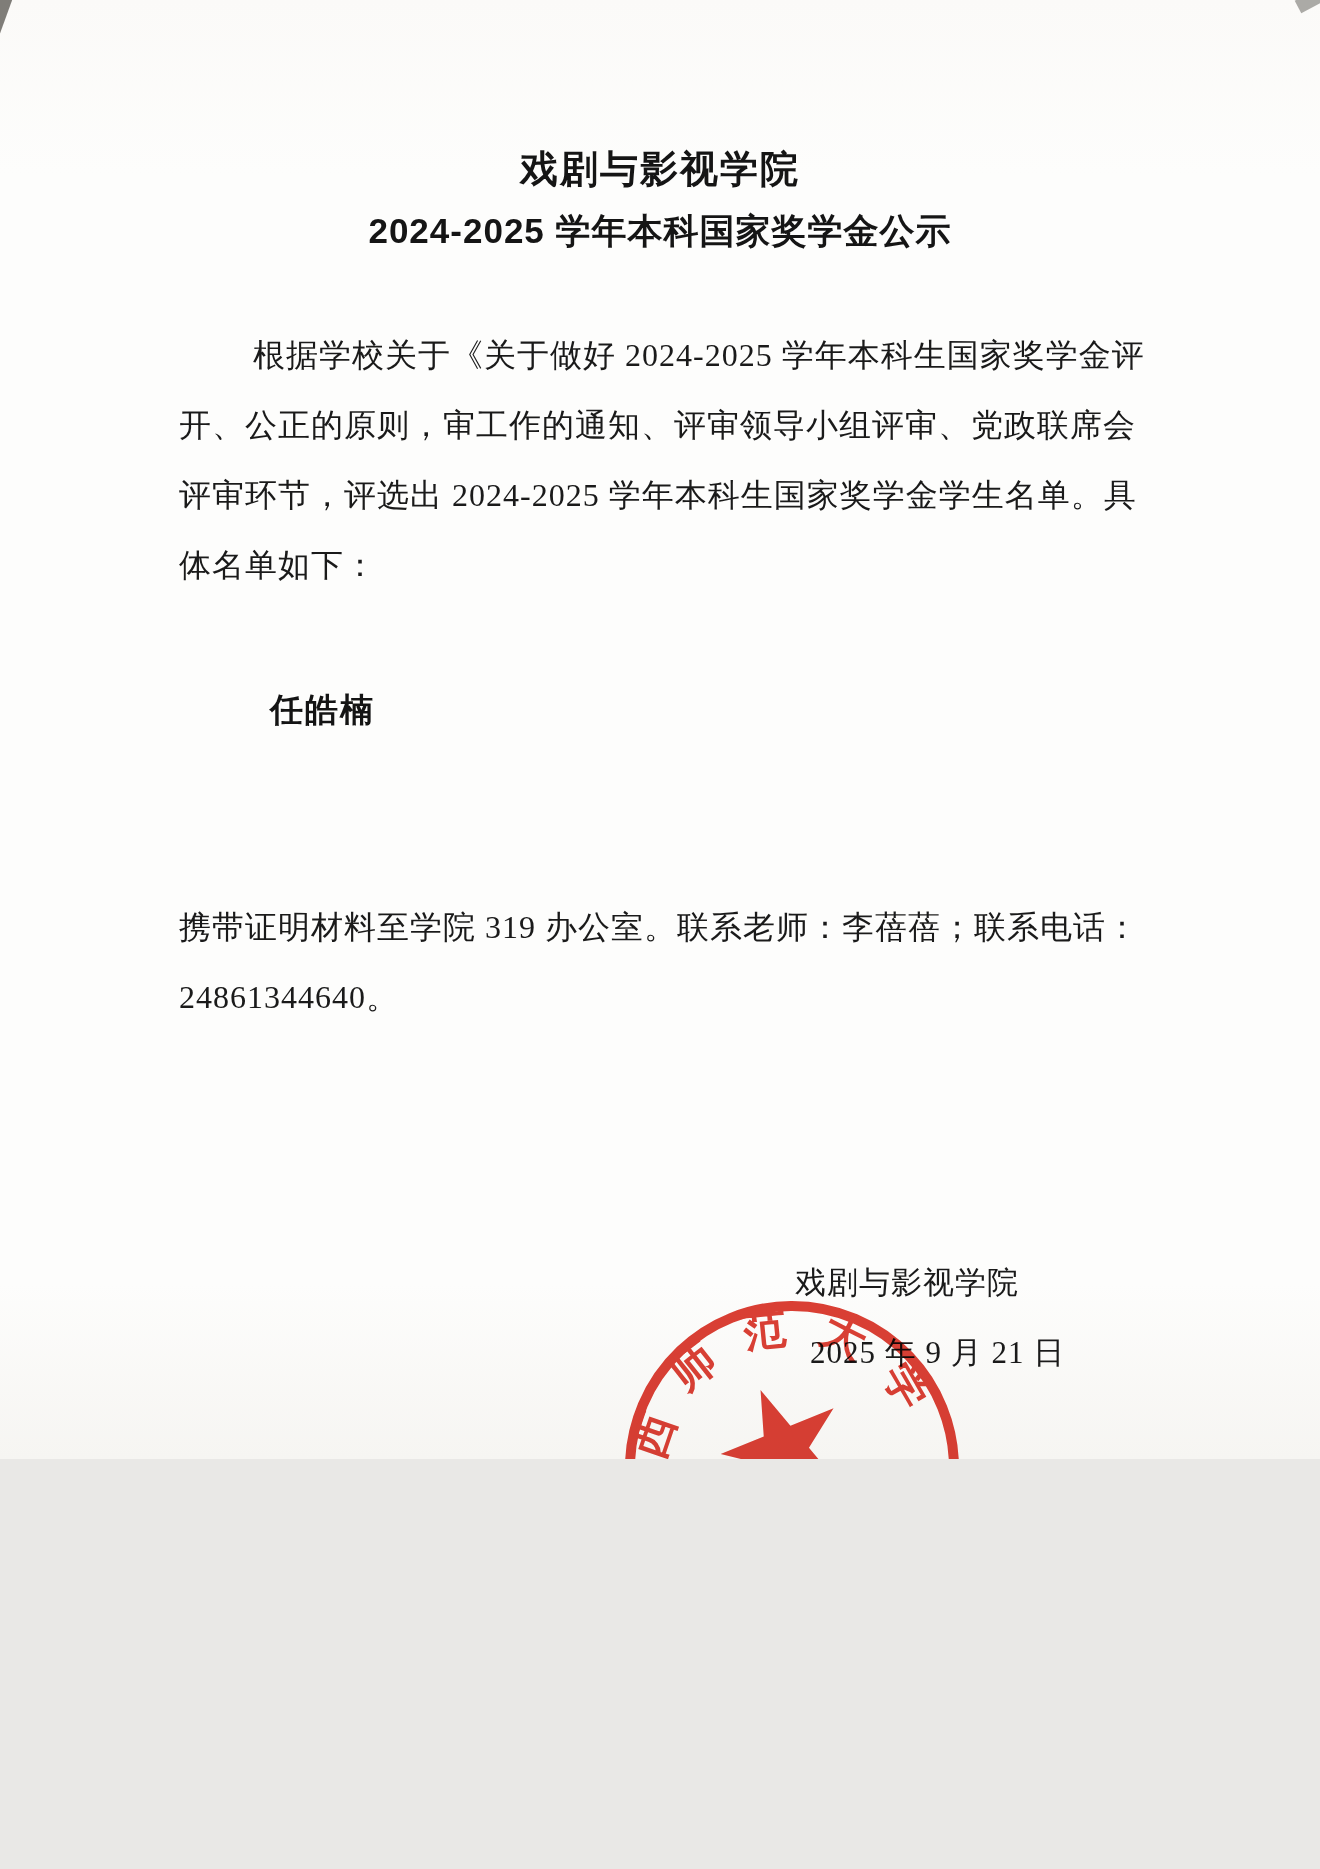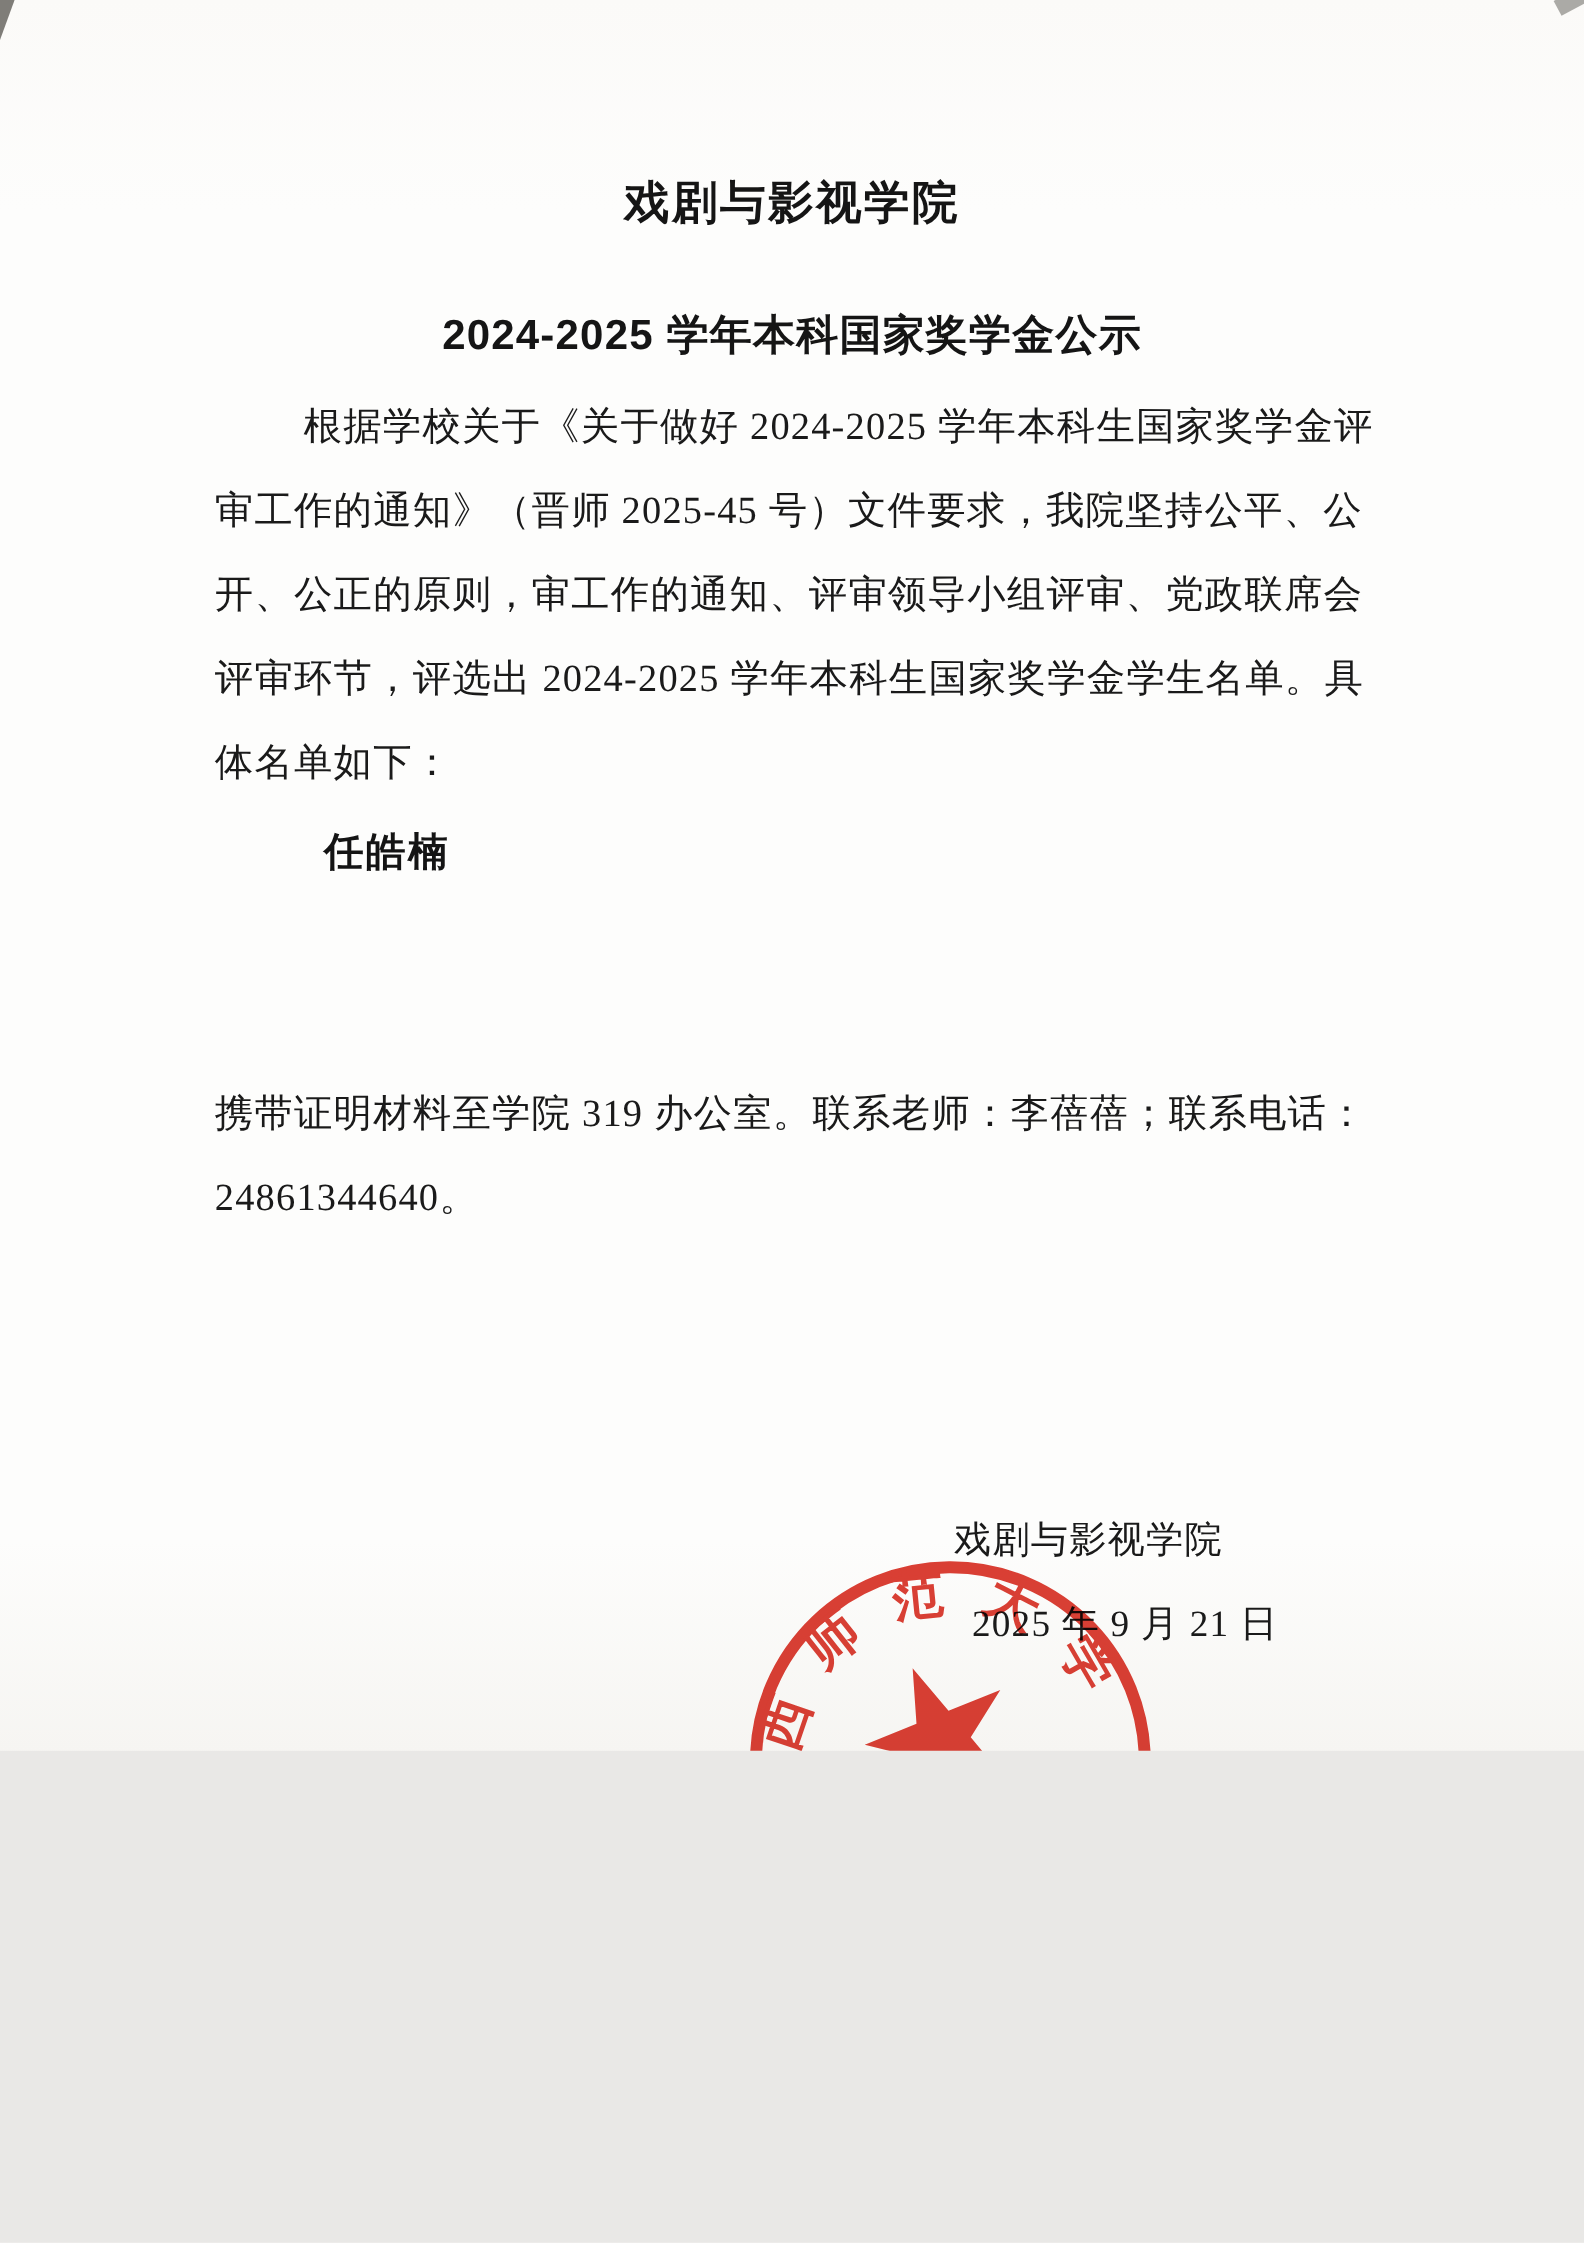--- a/index.html
+++ b/index.html
@@ -30,21 +30,20 @@
     font-family:"Liberation Sans","DejaVu Sans",sans-serif;
     font-weight:700;font-size:38px;letter-spacing:2px;
     color:#151515;
   }
   .title2{
     position:absolute;left:0;top:208px;width:100%;
     text-align:center;
     font-family:"Liberation Sans","DejaVu Sans",sans-serif;
     font-weight:700;font-size:35px;letter-spacing:1px;
     color:#151515;
-    margin-top:48px;
   }
   .para{
     position:absolute;left:143px;width:980px;
     font-size:32px;letter-spacing:1px;color:#1a1a1a;margin-left:36px;
   }
   .para .line{
     height:70px;line-height:70px;white-space:nowrap;
   }
   .para .indent{text-indent:74px;}
   #paragraph1{top:320px;}
@@ -81,21 +80,20 @@
 <div class="page">
 
   <div class="corner-tl"></div>
   <div class="corner-tr"></div>
 
   <div class="title1">戏剧与影视学院</div>
   <div class="title2">2024-2025 学年本科国家奖学金公示</div>
 
   <div class="para" id="paragraph1">
     <div class="line indent">根据学校关于《关于做好 2024-2025 学年本科生国家奖学金评</div>
-    <div class="line">审工作的通知》（晋师 2025-45 号）文件要求，我院坚持公平、公</div>
     <div class="line">开、公正的原则，审工作的通知、评审领导小组评审、党政联席会</div>
     <div class="line">评审环节，评选出 2024-2025 学年本科生国家奖学金学生名单。具</div>
     <div class="line">体名单如下：</div>
   </div>
 
   <div class="awardee">任皓楠</div>
 
   <div class="para" id="paragraph2">
     <div class="line">携带证明材料至学院 319 办公室。联系老师：李蓓蓓；联系电话：</div>
     <div class="line">24861344640。</div>

